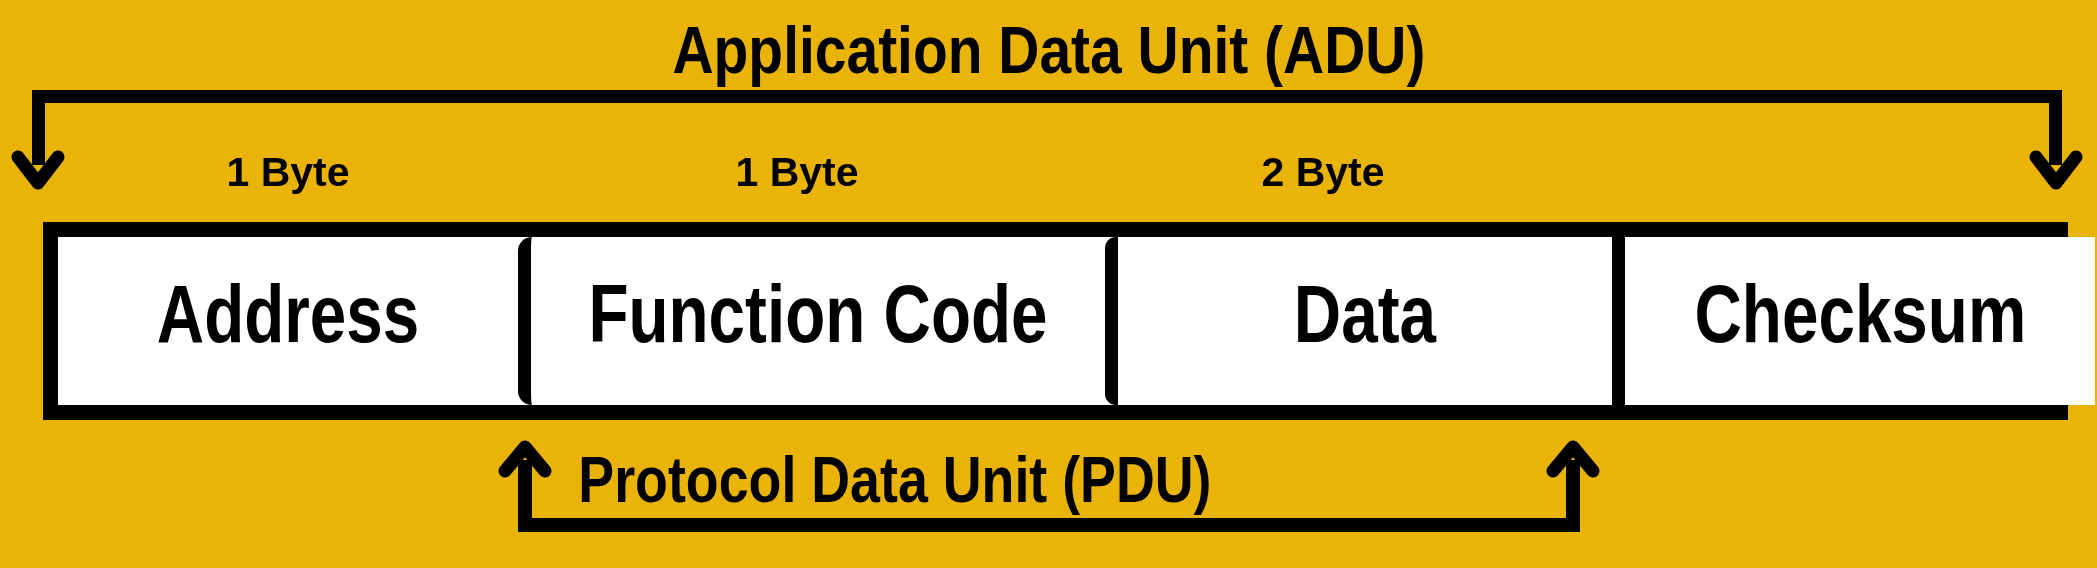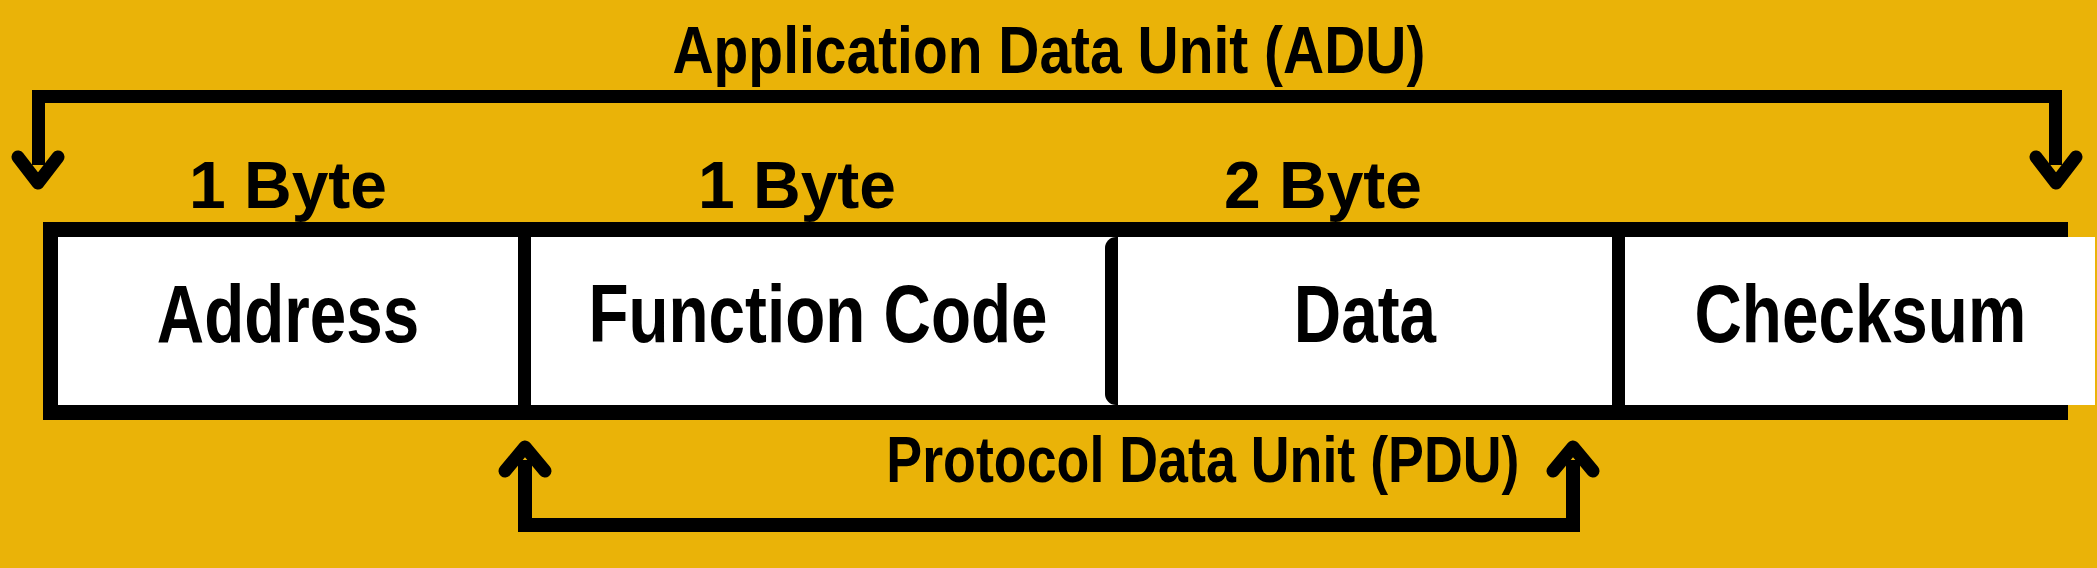--- a/index.html
+++ b/index.html
@@ -25,54 +25,54 @@
   }
   .chevron{position:absolute;width:56px;}
   
   .size-row{
     position:absolute;left:43px;top:152px;width:2025px;
     display:flex;box-sizing:border-box;padding:0 15px;
   }
   .size-cell{
     display:flex;justify-content:center;align-items:flex-start;
     box-sizing:border-box;
-    font-size:66px;font-weight:bold;line-height:1;white-space:pre;
+    font-size:41px;font-weight:bold;line-height:1;white-space:pre;
   }
   .size-cell:nth-child(1){flex:0 0 460px;}
   .size-cell:nth-child(2){flex:0 0 545px;border-left:13px solid transparent;}
   .size-cell:nth-child(3){flex:0 0 507px;border-left:13px solid transparent;}
   .size-cell:nth-child(4){flex:0 0 483px;border-left:13px solid transparent;text-align:center;}
   
   .frame-row{
     position:absolute;left:43px;top:222px;width:2025px;height:198px;
     border:15px solid #000;box-sizing:border-box;
     display:flex;background:#fff;
   }
   .frame-cell{
     display:flex;justify-content:center;align-items:center;
     box-sizing:border-box;background:#fff;
   }
   .frame-cell:nth-child(1){flex:0 0 460px;}
-  .frame-cell:nth-child(2){flex:0 0 545px;border-left:13px solid #000;}
+  .frame-cell:nth-child(2){flex:0 0 545px;border-left:13px solid #000;border-radius:14px;}
   .frame-cell:nth-child(3){flex:0 0 507px;border-left:13px solid #000;border-radius:11px;}
   .frame-cell:nth-child(4){flex:0 0 483px;border-left:13px solid #000;}
   .frame-label{
     font-size:82px;font-weight:bold;line-height:1;white-space:pre;
     display:inline-block;transform:scaleX(0.80);transform-origin:center;
     position:relative;top:-7px;
   }
   
   .pdu-bracket{
     position:absolute;left:518px;top:460px;width:1062px;height:72px;
     border-bottom:14px solid #000;border-left:14px solid #000;border-right:14px solid #000;
     box-sizing:border-box;
   }
   .pdu-title{
-    position:absolute;left:518px;top:428px;width:1062px;
-    text-align:right;font-size:64px;font-weight:bold;line-height:1;white-space:pre;
+    position:absolute;left:518px;top:448px;width:1062px;
+    text-align:left;font-size:64px;font-weight:bold;line-height:1;white-space:pre;
   }
   .pdu-title .squeeze{display:inline-block;transform:scaleX(0.84);transform-origin:center;}
 </style>
 </head>
 <body>
 
 <div class="canvas">
 
   <div class="adu-title"><span class="squeeze">Application Data Unit (ADU)</span></div>
 

